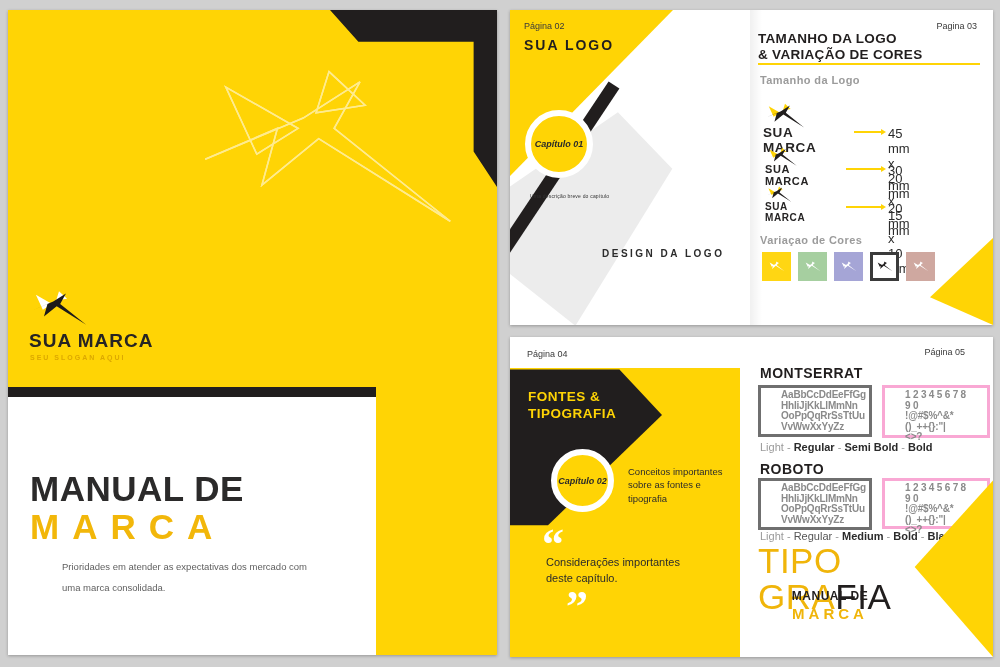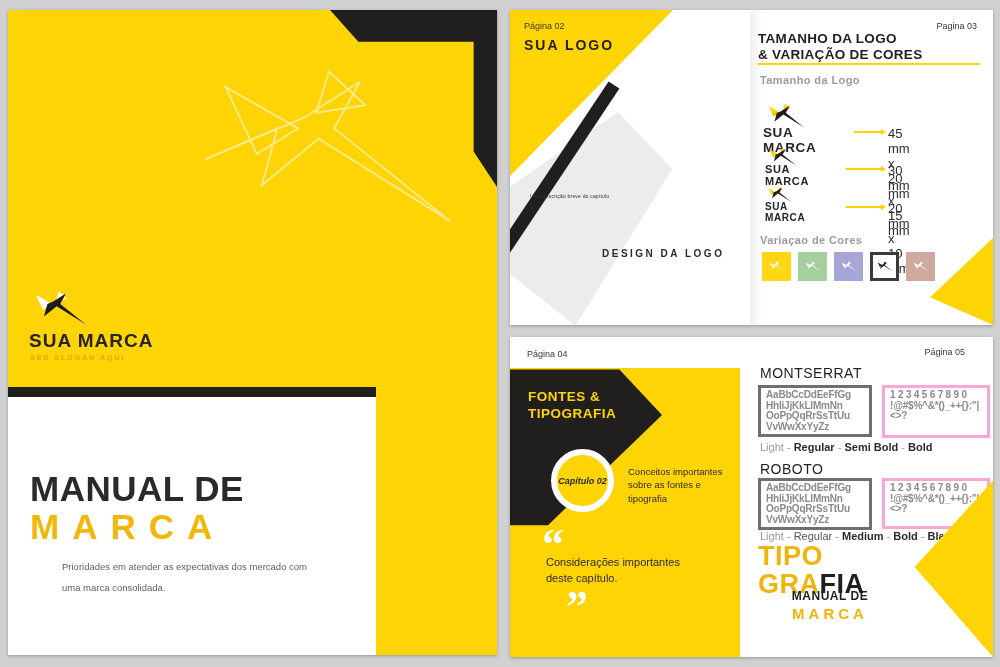--- a/index.html
+++ b/index.html
@@ -75,29 +75,29 @@
   .sb-heading { left:18px; top:52px; font-size:13.5px; font-weight:800; line-height:1.25; letter-spacing:.5px; color:#FFD405; }
   .sb-circle { left:41px; top:112px; width:63px; height:63px; }
   .sb-chapter-text { left:118px; top:128px; width:102px; font-size:9.5px; line-height:1.4; color:#2b2b2b; }
   .quote-glyph { font-family:"Liberation Serif", serif; font-weight:700; font-size:44px; color:#fff; line-height:1; }
   .sb-q-open { left:32px; top:186px; }
   .sb-q-close { left:56px; top:248px; }
   .sb-quote { left:36px; top:218px; width:160px; font-size:11px; line-height:1.45; color:#2b2b2b; }
 
   
   .sb-pg5 { right:28px; top:10px; }
-  .font-name { position:absolute; left:250px; font-size:14px; font-weight:400; letter-spacing:.5px; color:#211e1e; }
-  .spec-box { position:absolute; padding:2px 5px; font-size:10px; font-weight:700; color:#8a8a8a;
+  .font-name { position:absolute; left:250px; font-size:14px; font-weight:700; letter-spacing:.5px; color:#211e1e; }
+  .spec-box { position:absolute; padding:2px 20px; font-size:10px; font-weight:700; color:#8a8a8a;
     line-height:1.05; letter-spacing:-.2px; }
   .spec-alpha { left:248px; width:114px; border:3px solid #6f6f6f; }
   .spec-sym  { left:372px; width:108px; border:3px solid #f9a8d4; }
   .weights { position:absolute; left:250px; font-size:11px; color:#9a9a9a; }
   .weights .w-bold { color:#2b2b2b; font-weight:700; }
   .weights .w-reg { color:#555; }
-  .big-word { left:248px; top:206px; font-size:27px; font-weight:700; line-height:1.02; letter-spacing:.5px; color:#F0B50A; }
+  .big-word { left:248px; top:206px; font-size:35px; font-weight:400; line-height:1.02; letter-spacing:.5px; color:#F0B50A; }
   .big-word .dark { color:#211e1e; }
   .sb-footer { left:255px; top:252px; width:130px; text-align:center; }
   .sb-footer-1 { font-size:12px; font-weight:800; color:#211e1e; letter-spacing:.5px; }
   .sb-footer-2 { font-size:15px; font-weight:800; color:#F0B50A; letter-spacing:4px; margin-top:2px; }
   .sb-corner { left:395px; top:140px; width:88px; height:180px; background:#FFD405;
     clip-path:polygon(100% 2%,100% 100%,11% 50%); }
 </style>
 </head>
 <body>
 
@@ -132,20 +132,21 @@
 
 <div id="spread-top" class="card">
 
   <div class="abs st-yellow-tri"></div>
   <div class="abs st-gray-shape"></div>
   <svg class="abs st-black-stripe" viewBox="0 0 170 190">
     <line x1="104" y1="15" x2="-6" y2="180" stroke="#211e1e" stroke-width="13"></line>
   </svg>
   <div class="abs page-label st-pg2">Página 02</div>
   <div class="abs st-heading">SUA LOGO</div>
+  <div class="abs chapter-circle st-circle">Capítulo 01</div>
   <div class="abs st-note">Uma descrição breve do capítulo</div>
   <div class="abs st-caption">DESIGN DA LOGO</div>
   <div class="abs gutter" style="left:240px"></div>
 
   <div class="abs page-label st-pg3">Pagina 03</div>
   <div class="abs st-r-heading">
     <div>TAMANHO DA LOGO</div>
     <div>&amp; VARIAÇÃO DE CORES</div>
   </div>
   <div class="abs st-r-underline"></div>

